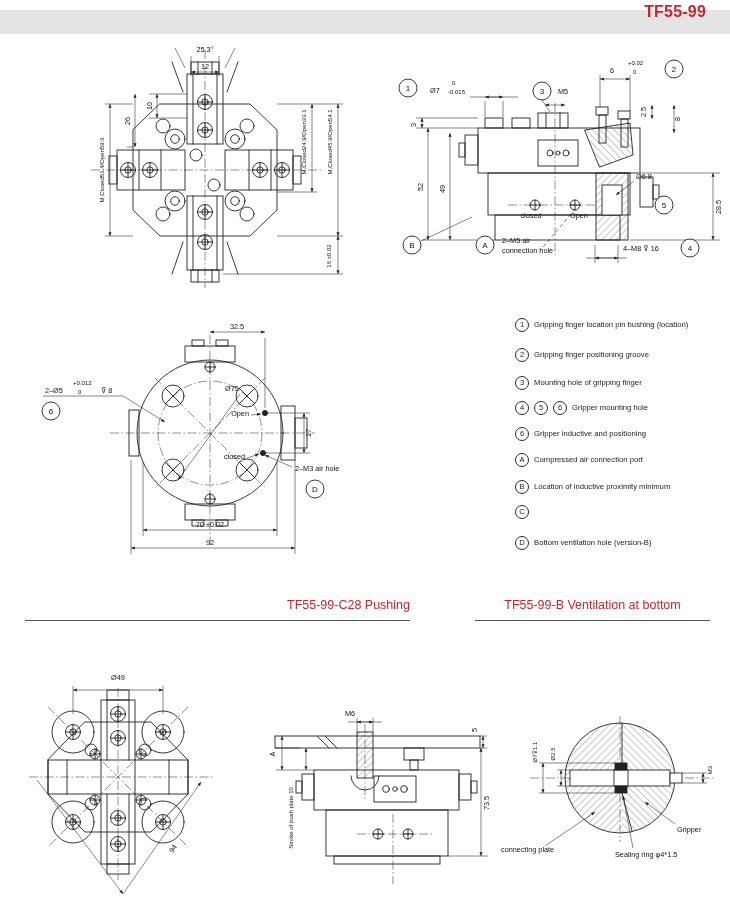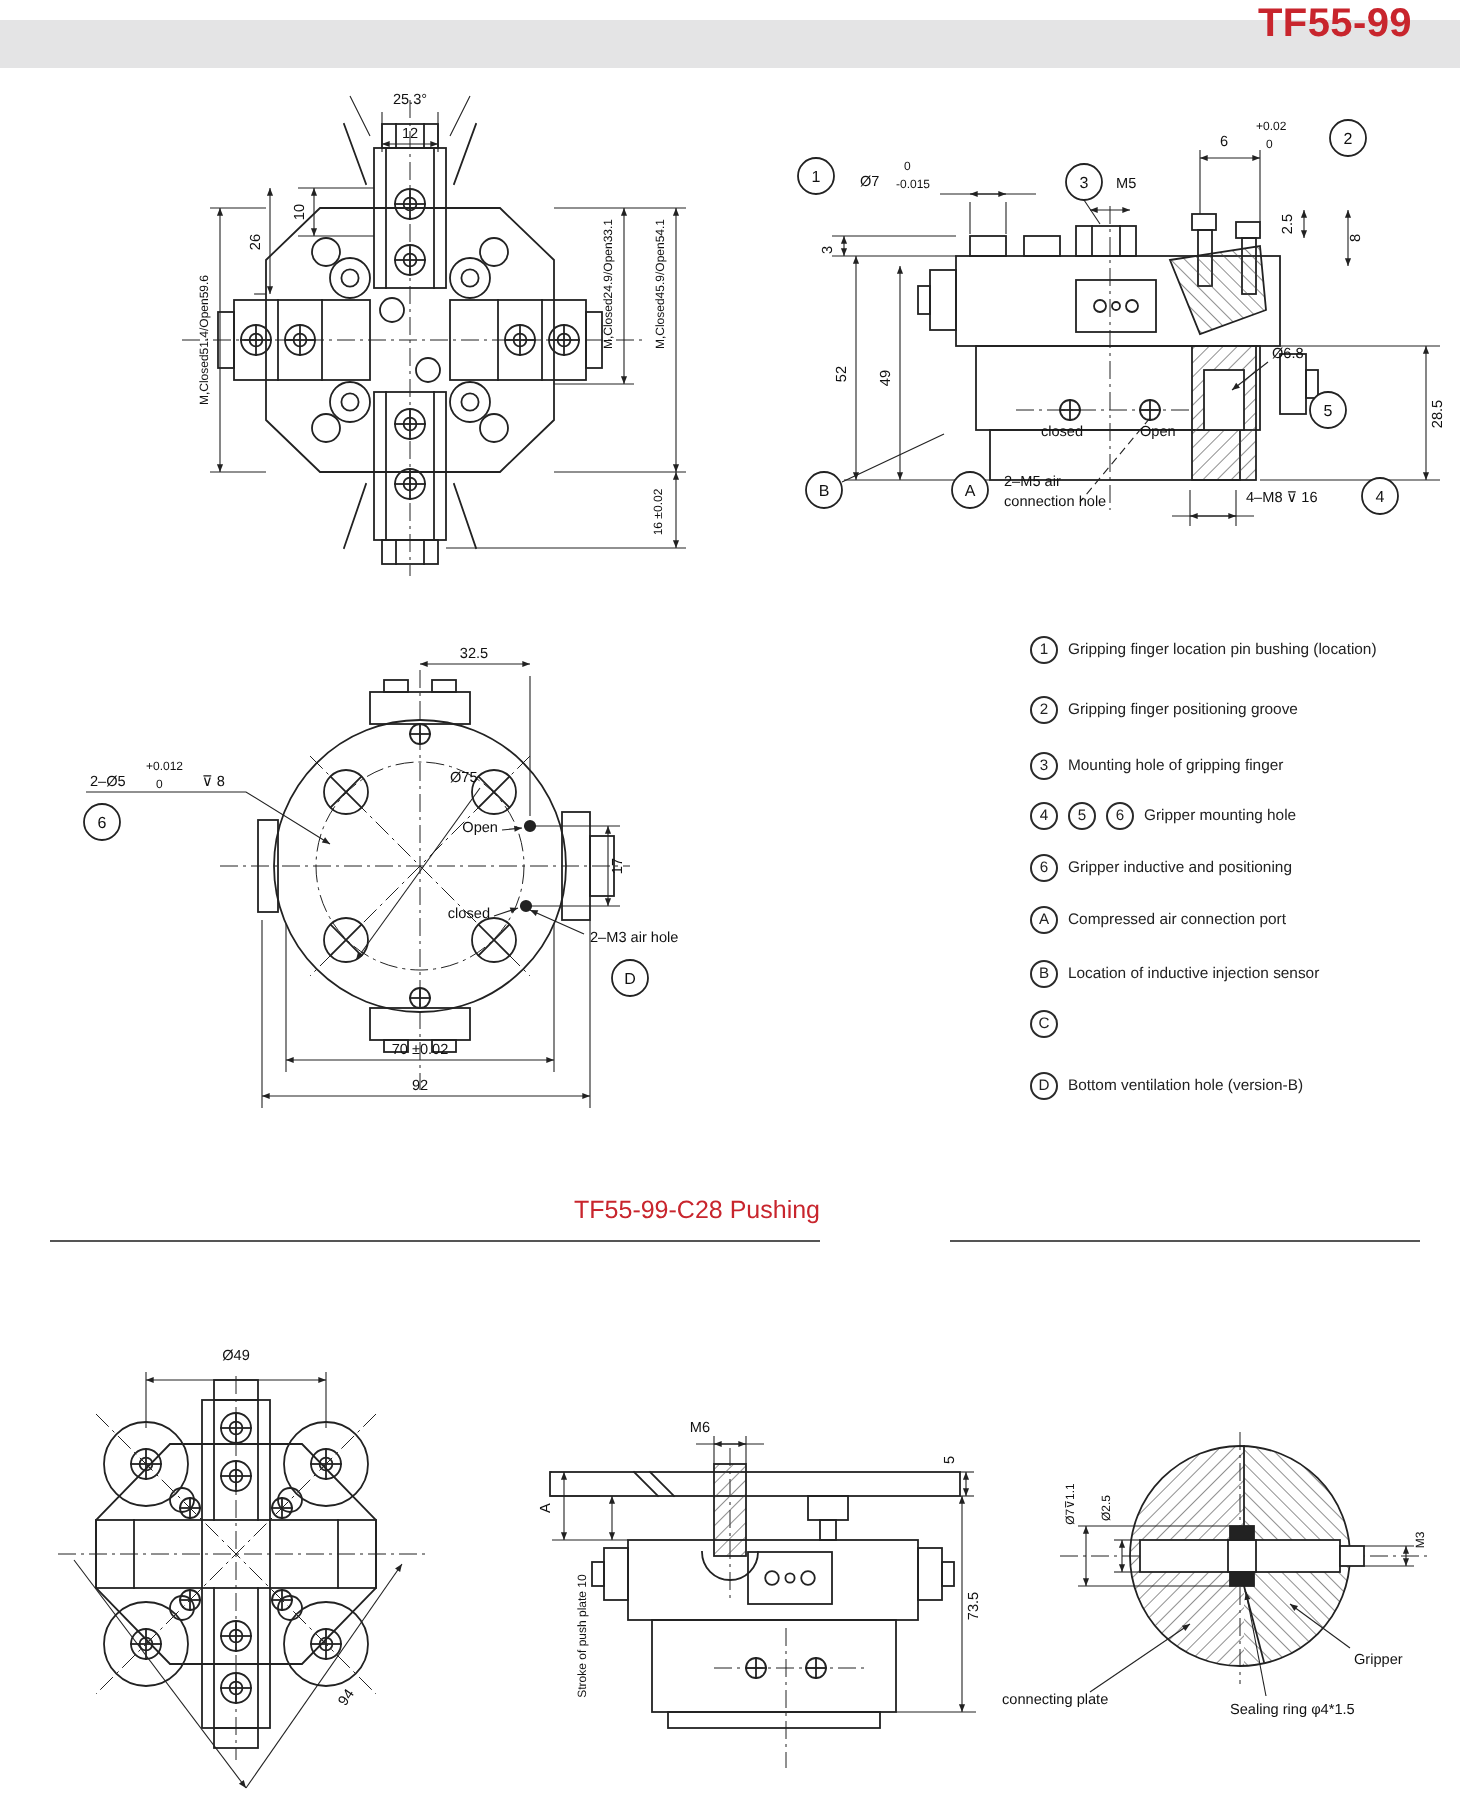--- a/index.html
+++ b/index.html
@@ -1,19 +1,19 @@
 <!DOCTYPE html>
 <html><head>
 <meta charset="utf-8">
 <style>
   html,body{margin:0;padding:0;background:#fff;}
   .page{position:relative;width:730px;height:904px;background:#fff;overflow:hidden;
         font-family:"Liberation Sans",sans-serif;}
   .hbar{position:absolute;left:0;top:10px;width:730px;height:24px;background:#e4e4e5;}
-  .htitle{position:absolute;right:24px;top:0;line-height:24px;font-size:20px;
+  .htitle{position:absolute;right:24px;top:0;line-height:24px;font-size:16px;
           font-weight:bold;color:#c8252d;letter-spacing:.2px;}
   svg{position:absolute;overflow:visible;}
   .bl{stroke:#222;stroke-width:.9;fill:none;stroke-linecap:square;}
   .dl{stroke:#222;stroke-width:.55;fill:none;}
   .cl{stroke:#222;stroke-width:.5;fill:none;stroke-dasharray:9 2.5 1.5 2.5;}
   .dsh{stroke:#222;stroke-width:.55;fill:none;stroke-dasharray:4 2.5;}
   text{font-family:"Liberation Sans",sans-serif;font-size:7.3px;fill:#111;stroke:none;}
   .t6{font-size:6px;}
   .tm{text-anchor:middle;}
   .te{text-anchor:end;}
@@ -334,33 +334,34 @@
     <div class="li" style="top:115px">
       <span class="lc">6</span>
       <span class="lt">Gripper inductive and positioning</span>
     </div>
     <div class="li" style="top:141px">
       <span class="lc">A</span>
       <span class="lt">Compressed air connection port</span>
     </div>
     <div class="li" style="top:168px">
       <span class="lc">B</span>
-      <span class="lt">Location of inductive injection sensor</span>
+      <span class="lt">Location of inductive proximity minimum</span>
     </div>
     <div class="li" style="top:193px">
       <span class="lc">C</span>
     </div>
     <div class="li" style="top:224px">
       <span class="lc">D</span>
       <span class="lt">Bottom ventilation hole (version-B)</span>
     </div>
   </div>
 
   <div class="sec-title" style="left:25px;top:598px;width:385px;text-align:right">TF55-99-C28 Pushing</div>
   <div class="rule" style="left:25px;top:620px;width:385px"></div>
+  <div class="sec-title" style="left:475px;top:598px;width:235px;text-align:center">TF55-99-B Ventilation at bottom</div>
   <div class="rule" style="left:475px;top:620px;width:235px"></div>
 
   <svg style="left:15px;top:662px" width="245" height="242" viewBox="0 0 245 242">
     <g class="cl">
       <line x1="103" y1="26" x2="103" y2="218"></line>
         <line x1="14" y1="115" x2="200" y2="115"></line>
       <line x1="33" y1="45" x2="173" y2="185"></line>
         <line x1="173" y1="45" x2="33" y2="185"></line>
     </g>
     <g class="bl">

